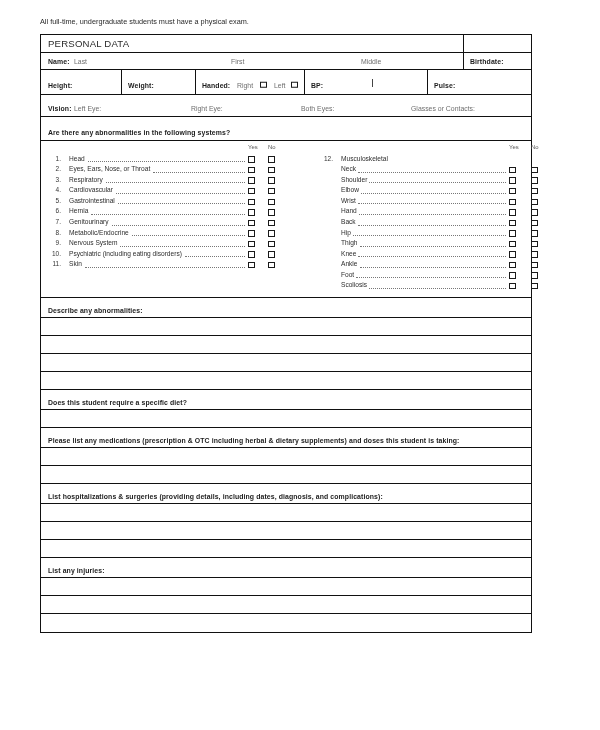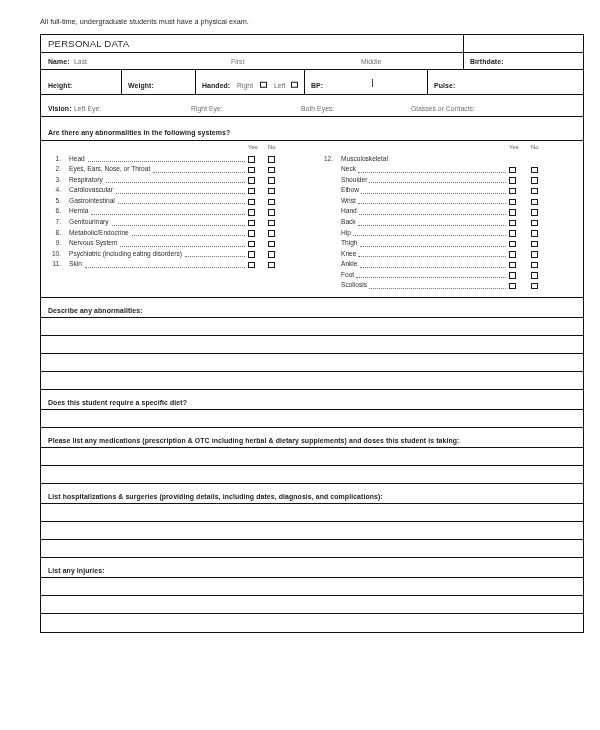--- a/index.html
+++ b/index.html
@@ -41,21 +41,21 @@
     font-size: 7.3px;
     color: #2a2a2a;
     line-height: 1.2;
     margin: 0 0 7px 0;
   }
 
   
   .form-table {
     border: 1.4px solid #111;
     border-top: 1.4px solid #111;
-    width: 544px;
+    width: 492px;
     box-sizing: border-box;
   }
   .row {
     border-bottom: 1.1px solid #111;
     position: relative;
     box-sizing: border-box;
   }
   .row:last-child { border-bottom: none; }
   .row.noline { border-bottom: none; }
 

